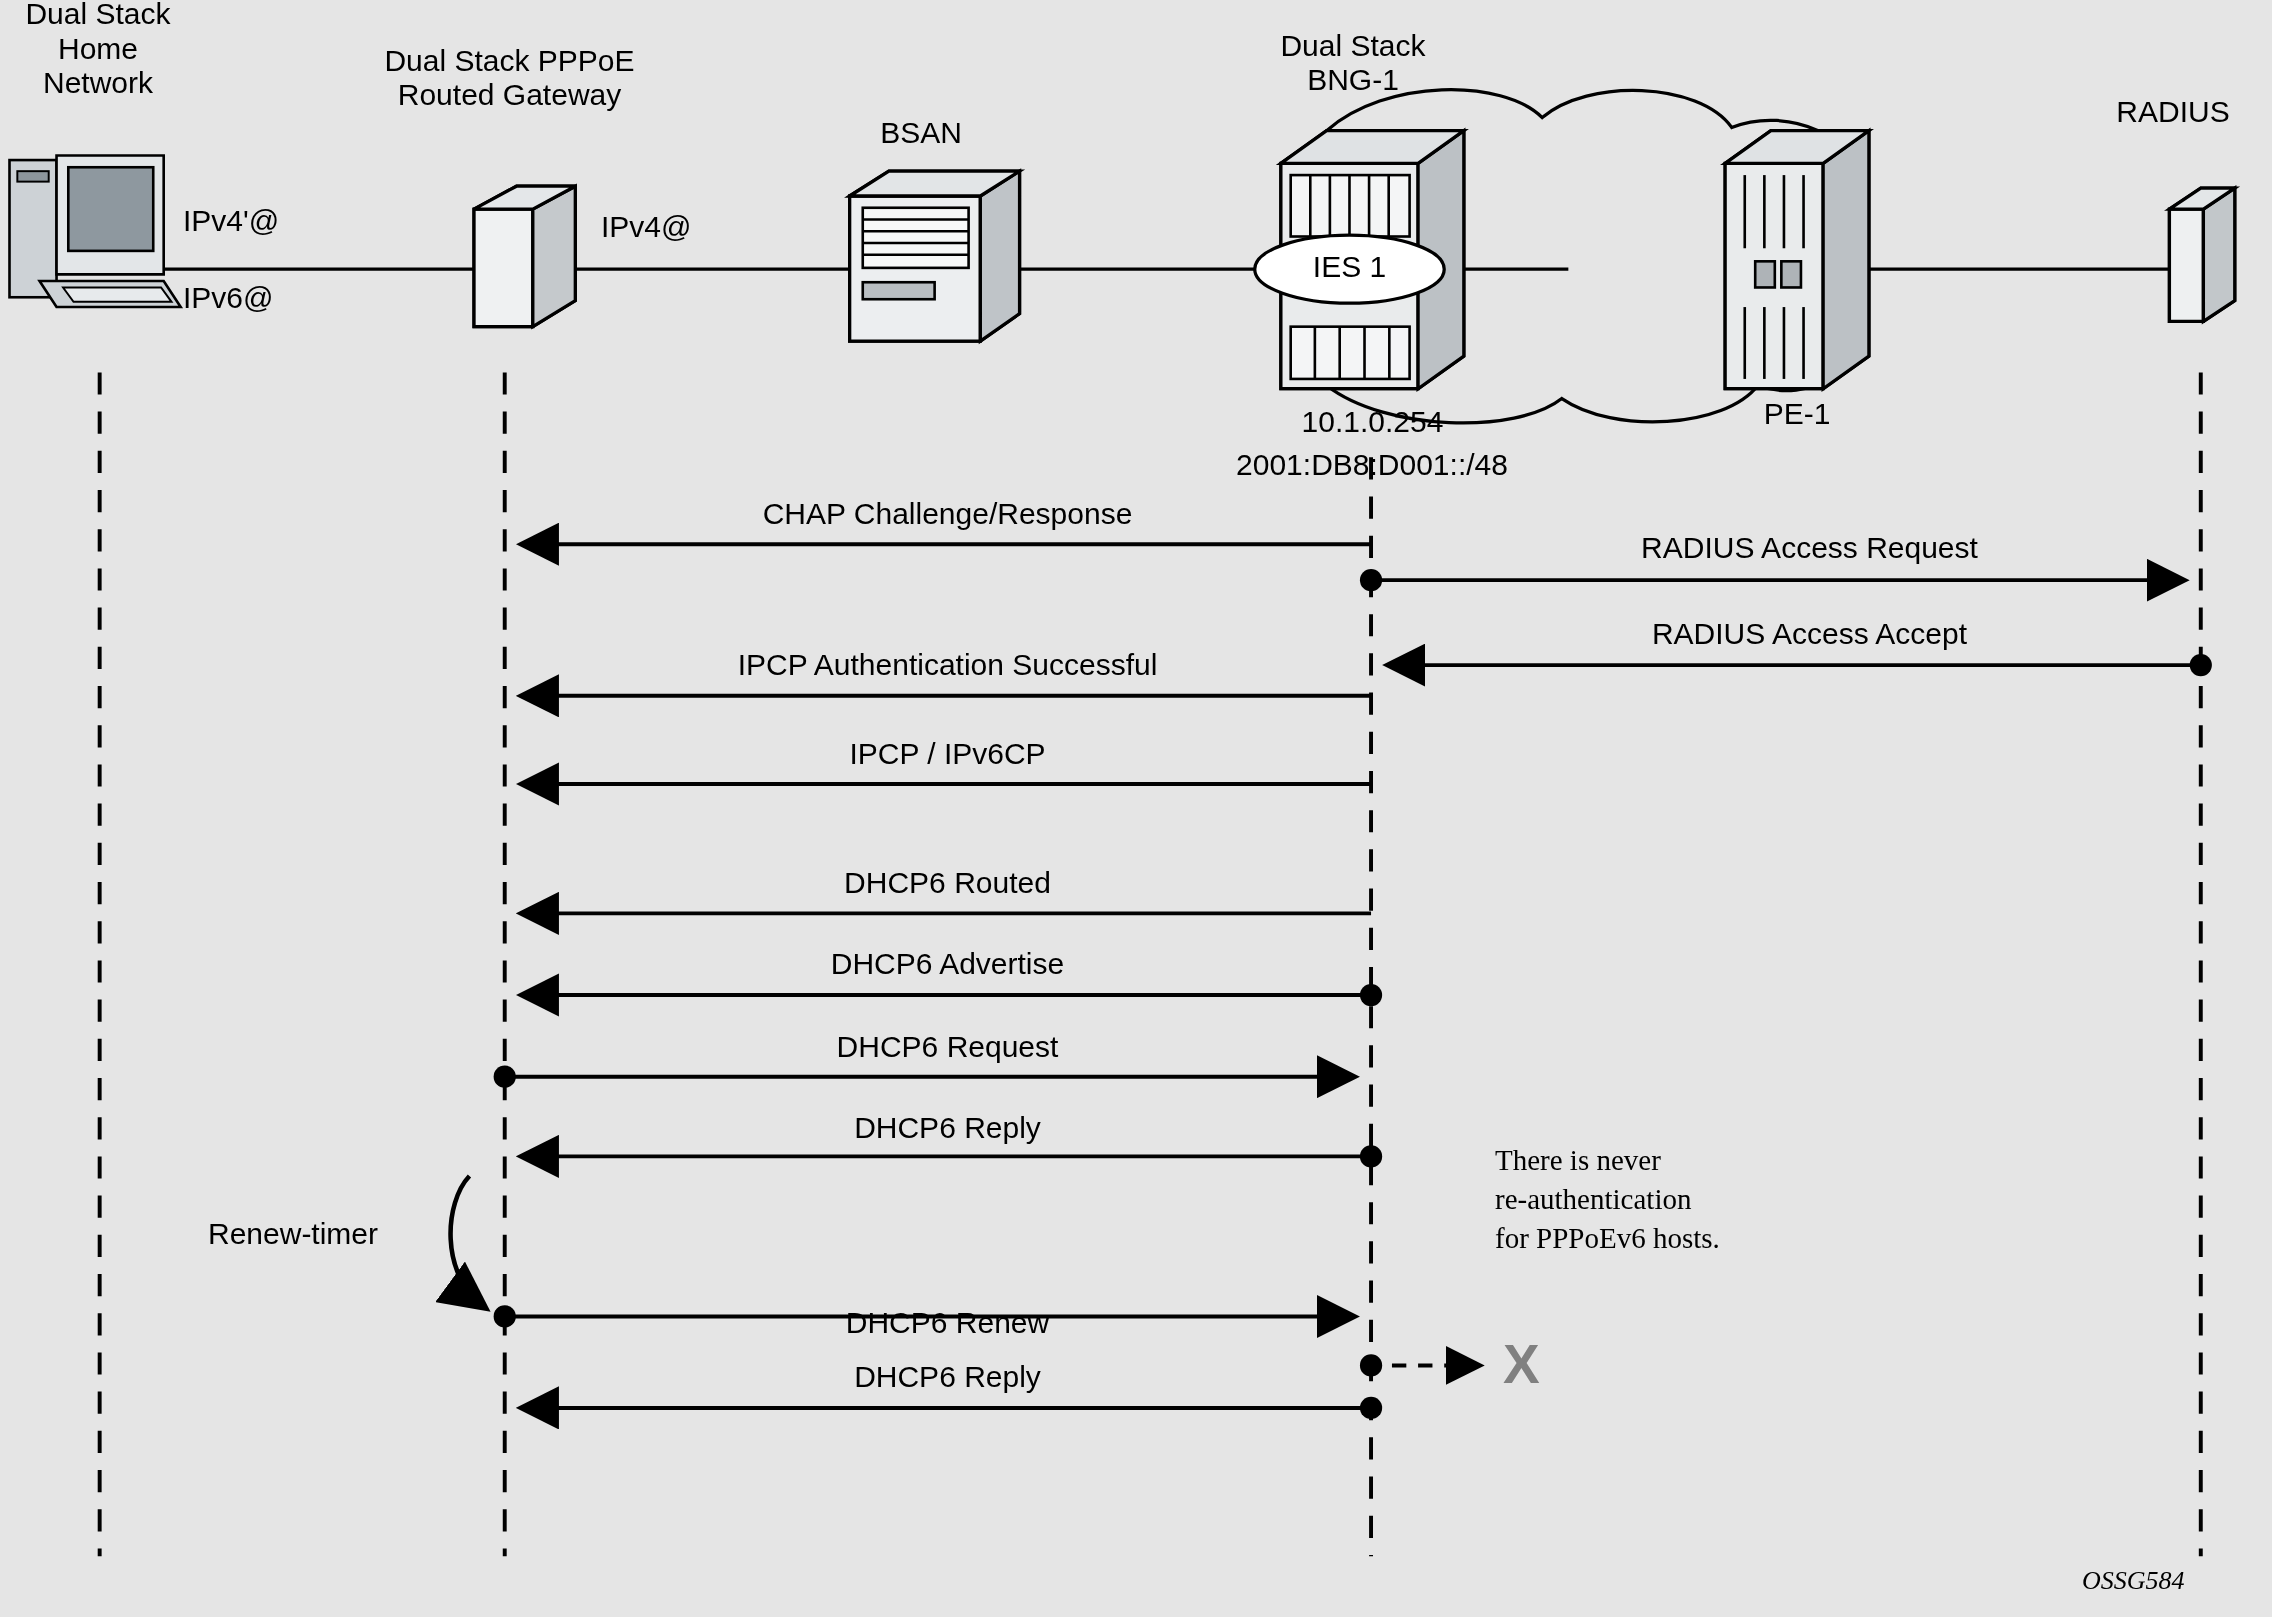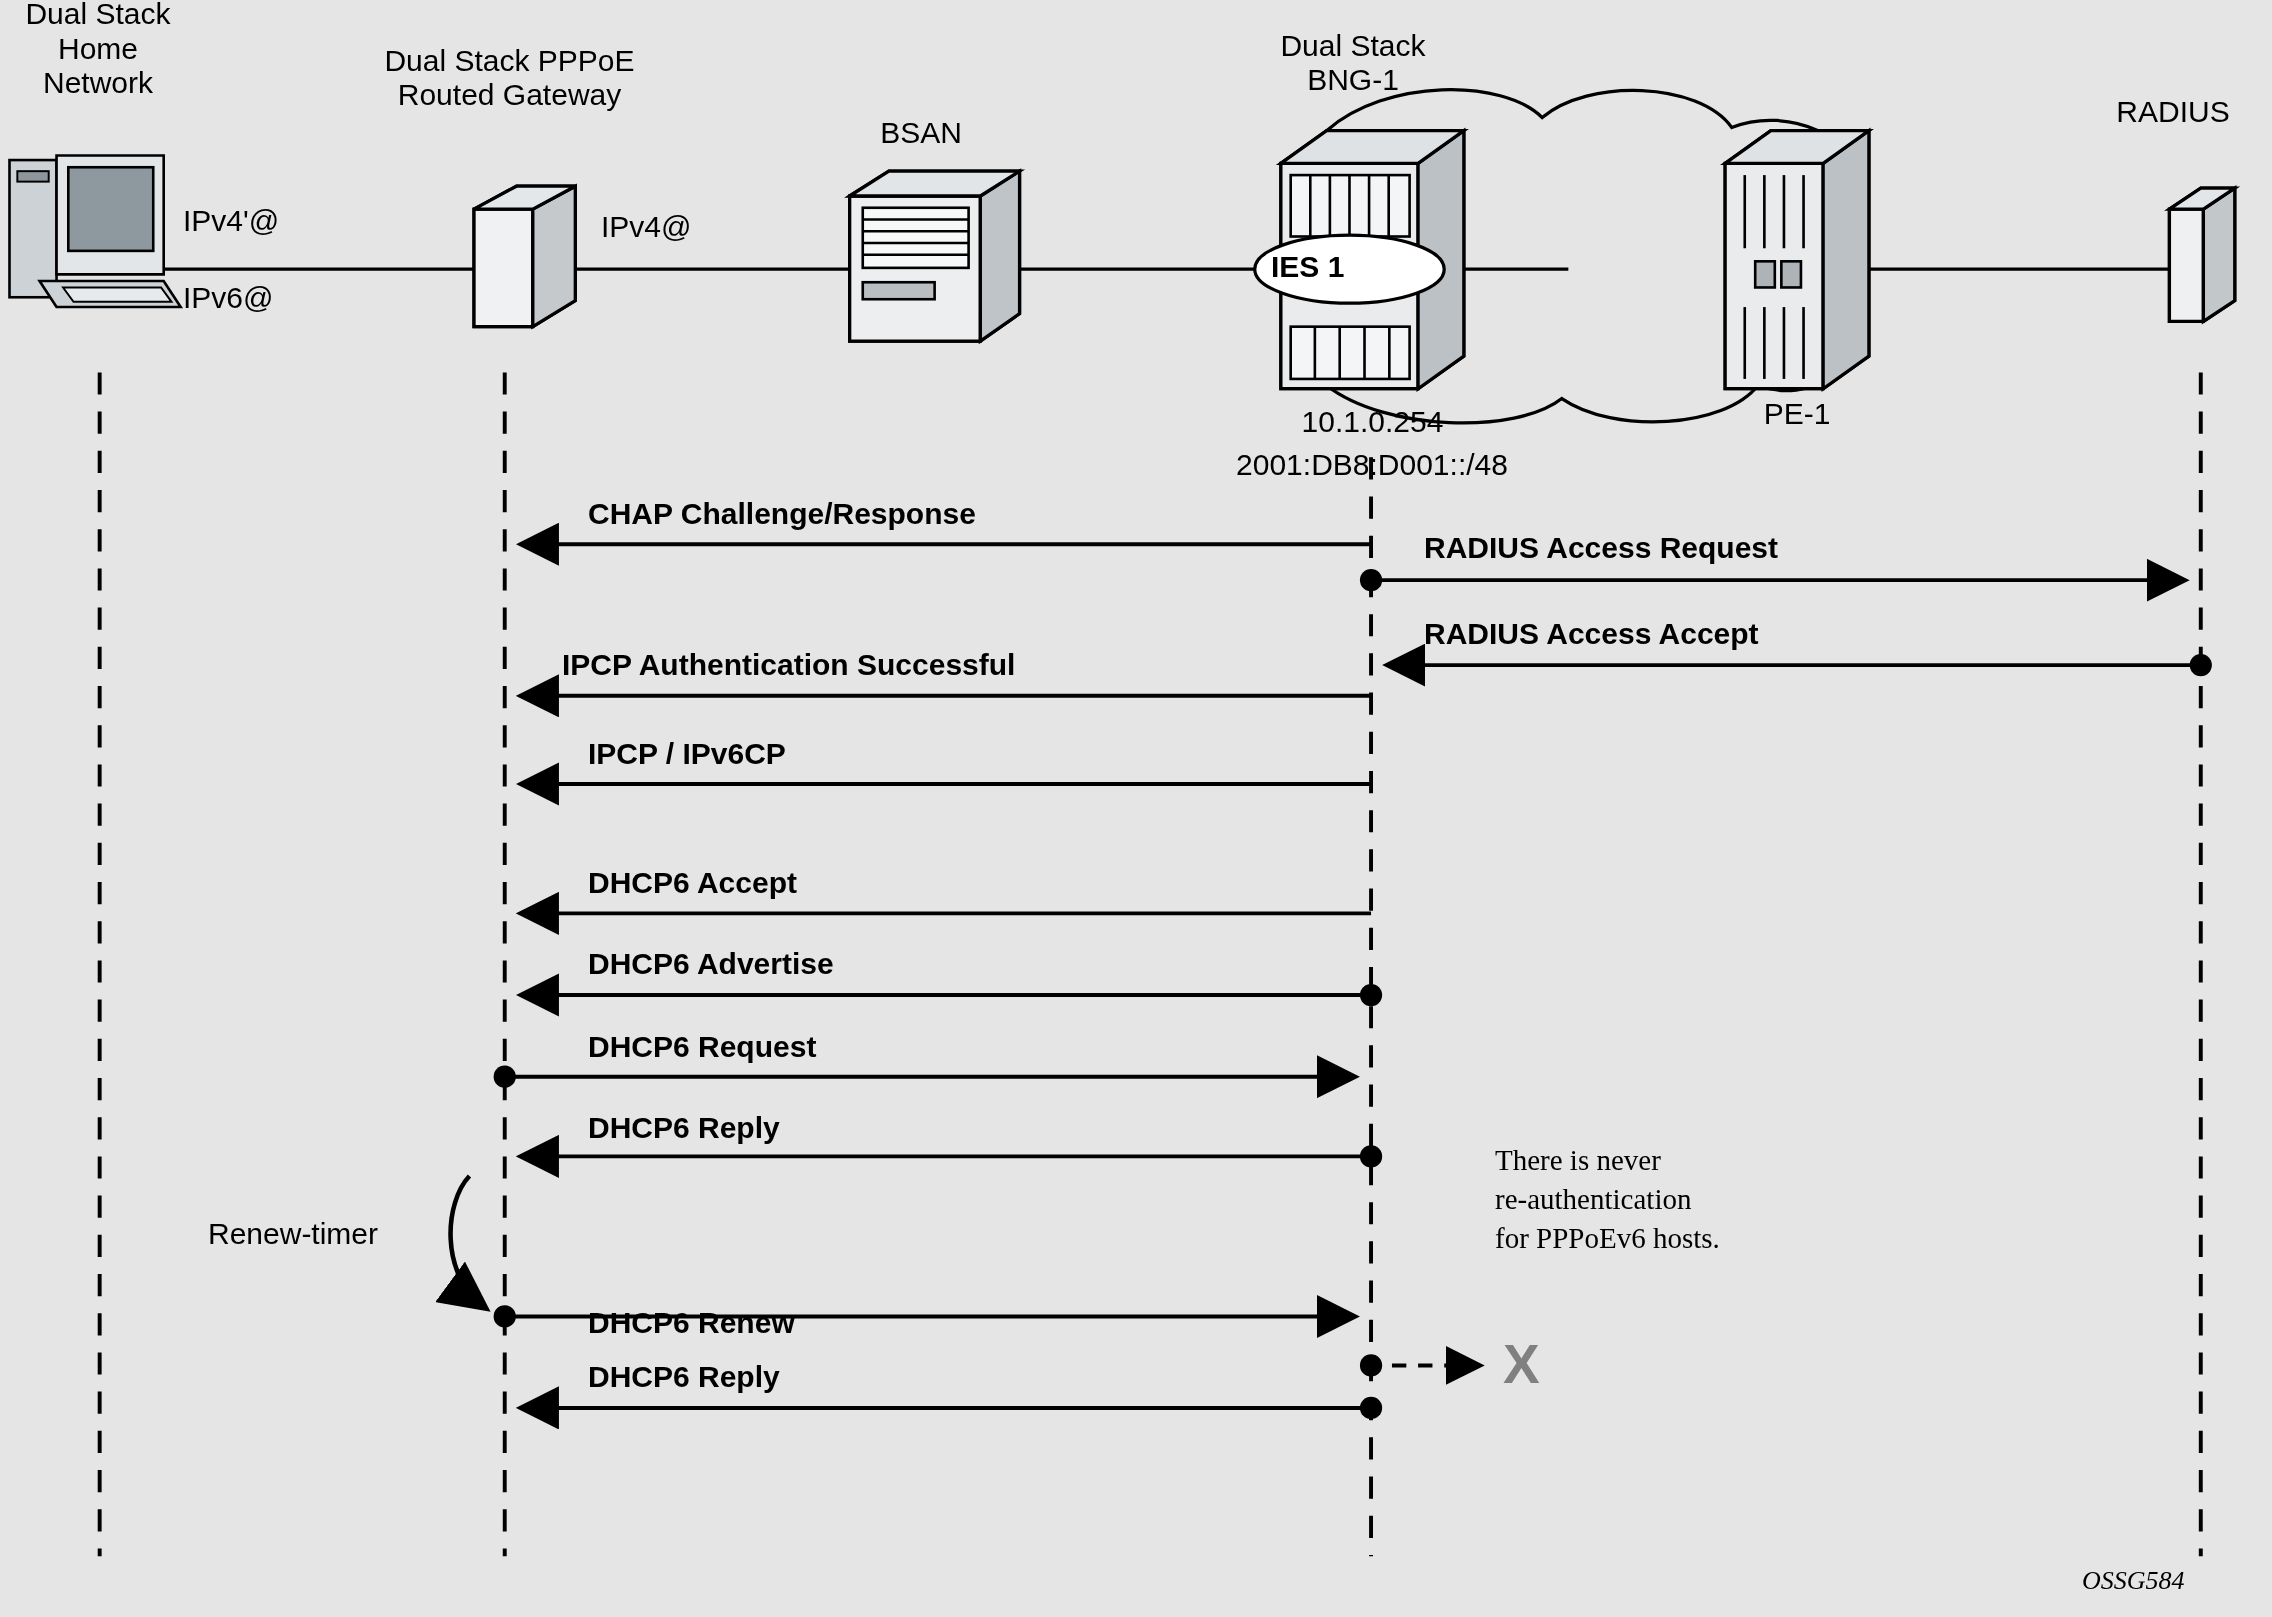--- a/index.html
+++ b/index.html
@@ -24,21 +24,21 @@
     line-height: 1.14;
     color: #000;
     white-space: pre;
   }
   .lbl.center { text-align: center; }
   .msg {
     position: absolute;
     font-size: 30px;
     color: #000;
     white-space: nowrap;
-    font-weight: bold;
+    text-align: center;
   }
   .note {
     position: absolute;
     font-size: 29px;
     line-height: 1.35;
     color: #000;
     white-space: pre;
   }
   .credit {
     position: absolute;
@@ -266,21 +266,21 @@
   <div class="msg" style="left:588px; top:497px; width:719px;">CHAP Challenge/Response</div>
 
   <div class="msg" style="left:1424px; top:531px; width:771px;">RADIUS Access Request</div>
 
   <div class="msg" style="left:1424px; top:617px; width:771px;">RADIUS Access Accept</div>
 
   <div class="msg" style="left:562px; top:648px; width:771px;">IPCP Authentication Successful</div>
 
   <div class="msg" style="left:588px; top:737px; width:719px;">IPCP / IPv6CP</div>
 
-  <div class="msg" style="left:588px; top:866px; width:719px;">DHCP6 Accept</div>
+  <div class="msg" style="left:588px; top:866px; width:719px;">DHCP6 Routed</div>
 
   <div class="msg" style="left:588px; top:947px; width:719px;">DHCP6 Advertise</div>
 
   <div class="msg" style="left:588px; top:1030px; width:719px;">DHCP6 Request</div>
 
   <div class="msg" style="left:588px; top:1111px; width:719px;">DHCP6 Reply</div>
 
   <div class="msg" style="left:588px; top:1270px; width:719px;margin-top:36px;">DHCP6 Renew</div>
 
   <div class="msg" style="left:588px; top:1360px; width:719px;">DHCP6 Reply</div>

